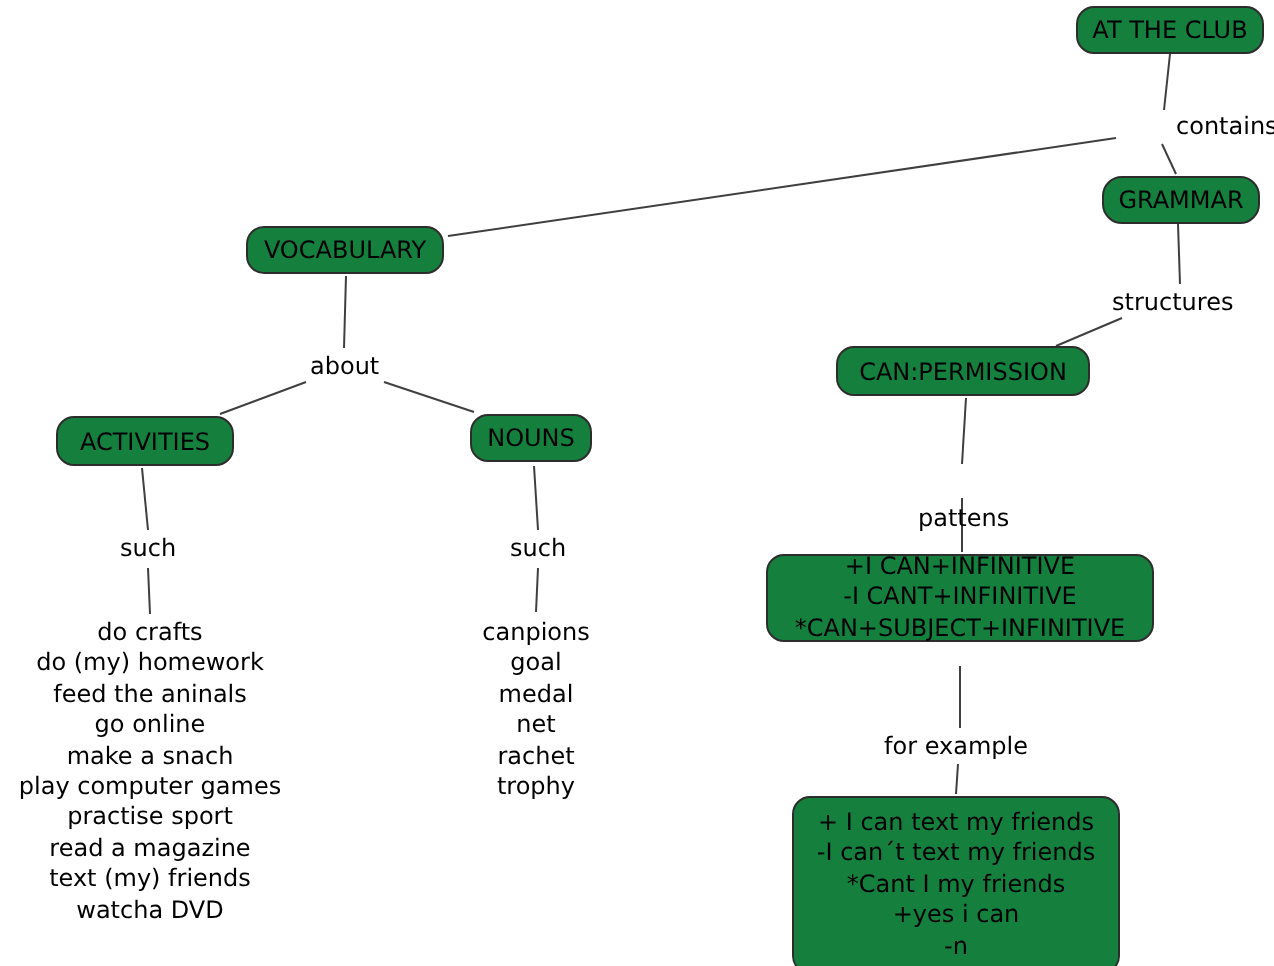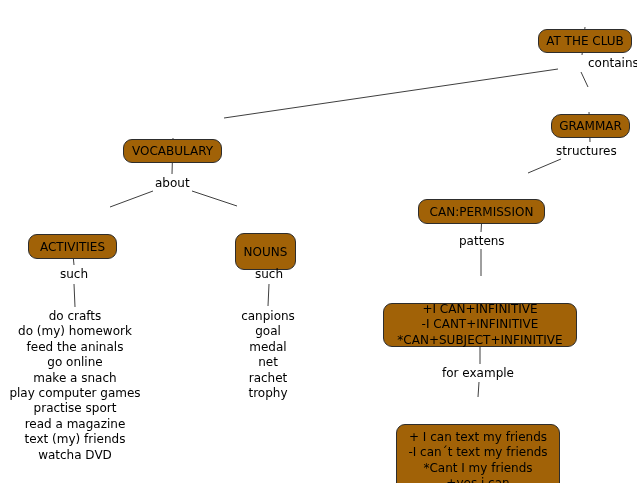--- a/index.html
+++ b/index.html
@@ -20,30 +20,29 @@
     left: 0; top: 0;
     width: 637px; height: 483px;
   }
   svg.wires line {
     stroke: #3f3f3f;
     stroke-width: 1;
   }
   .node {
     position: absolute;
     box-sizing: border-box;
-    background: #a16207;
+    background: #15803d;
     border: 1.5px solid #2d2d2d;
     border-radius: 9px;
     display: flex;
     align-items: center;
     justify-content: center;
     font-size: 12px;
     color: #000000;
     white-space: nowrap;
-    margin-top: 26px;
   }
   .node.multiline {
     flex-direction: column;
     white-space: nowrap;
     line-height: 15.5px;
     padding: 2px 6px;
   }
   .link-label {
     position: absolute;
     font-size: 12px;
@@ -86,21 +85,21 @@
   <div class="node" style="left:538px; top:3px;   width:94px;  height:24px;">AT THE CLUB</div>
 
   <div class="node" style="left:551px; top:88px;  width:79px;  height:24px;border-radius:10px;">GRAMMAR</div>
 
   <div class="node" style="left:123px; top:113px; width:99px;  height:24px;">VOCABULARY</div>
 
   <div class="node" style="left:418px; top:173px; width:127px; height:25px;">CAN:PERMISSION</div>
 
   <div class="node" style="left:28px;  top:208px; width:89px;  height:25px;">ACTIVITIES</div>
 
-  <div class="node" style="left:235px; top:207px; width:61px;  height:37px;">NOUNS</div>
+  <div class="node" style="left:235px; top:207px; width:61px;  height:24px;">NOUNS</div>
 
   <div class="node multiline" style="left:383px; top:277px; width:194px; height:44px;">
       <div>+I CAN+INFINITIVE</div>
       <div>-I CANT+INFINITIVE</div>
       <div>*CAN+SUBJECT+INFINITIVE</div>
     </div>
 
   <div class="node multiline" style="left:396px; top:398px; width:164px; height:89px;">
       <div>+ I can text my friends</div>
       <div>-I can´t text my friends</div>
@@ -108,21 +107,21 @@
       <div>+yes i can</div>
       <div>-n</div>
     </div>
 
   <span class="link-label" style="left:560px; top:56px;margin-left:28px;">contains</span>
 
   <span class="link-label" style="left:556px; top:144px;">structures</span>
 
   <span class="link-label" style="left:155px; top:176px;">about</span>
 
-  <span class="link-label" style="left:459px; top:234px;">pattens</span>
+  <span class="link-label" style="left:459px; top:252px;">pattens</span>
 
   <span class="link-label" style="left:442px; top:366px;">for example</span>
 
   <span class="link-label" style="left:60px;  top:267px;">such</span>
 
   <span class="link-label" style="left:255px; top:267px;">such</span>
 
   <div class="text-list" style="left:0px;   top:309px; width:150px;">
       <div>do crafts</div>
       <div>do (my) homework</div>

